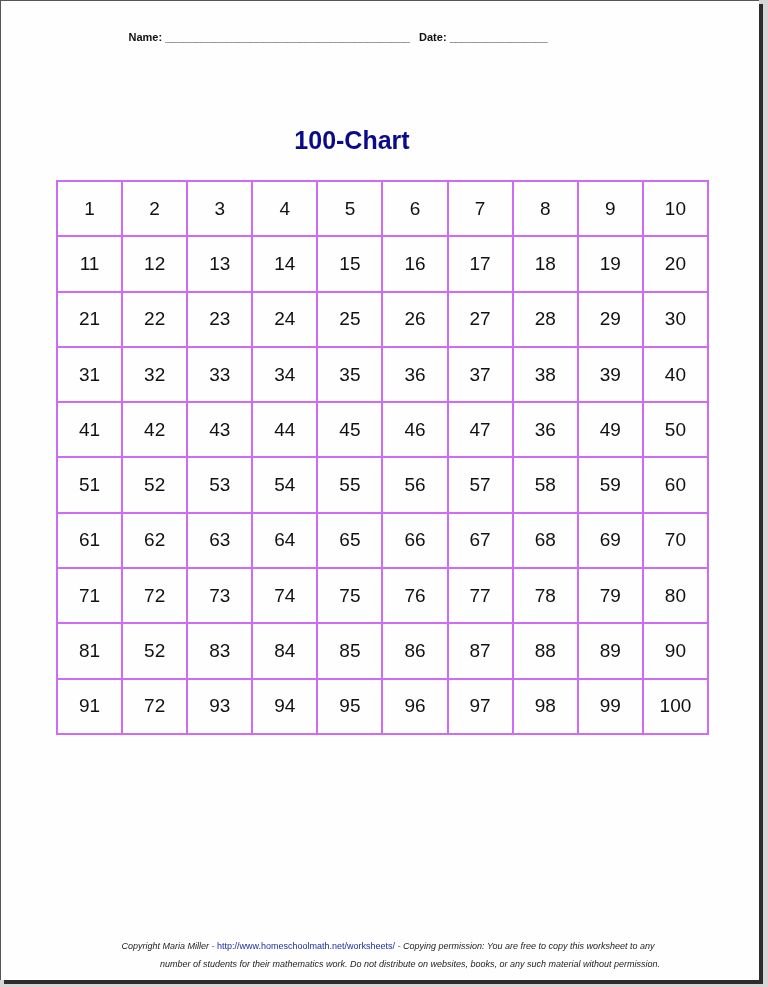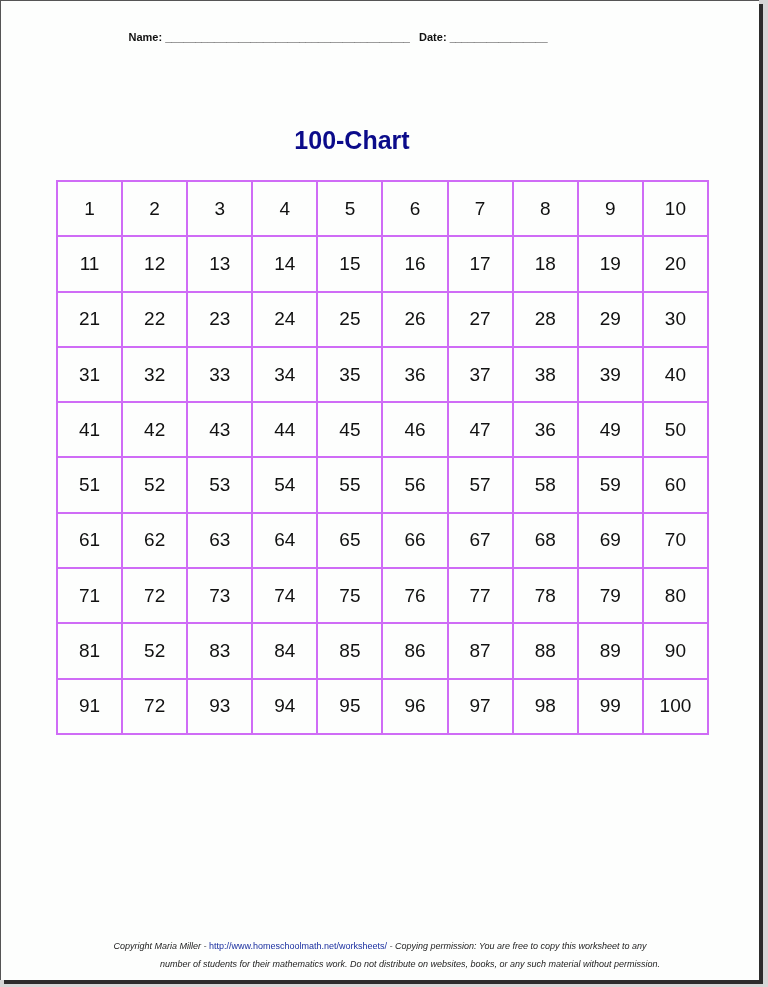--- a/index.html
+++ b/index.html
@@ -33,21 +33,21 @@
     border: 2px solid #cf6cf6;
     text-align: center; vertical-align: middle;
     font-size: 19px; color: #111; padding: 0;
     height: 51px;
   }
   .footer {
     position: absolute; left: 0; width: 758px; text-align: center;
     font-size: 9px; font-style: italic; color: #222;
   }
   .footer .link { color: #1a2fa0; font-style: normal; }
-  .f1 { top: 940px; }
+  .f1 { top: 940px; padding-left: 8px; }
   .f2 { top: 958px; margin-left: 30px; }
 </style>
 </head>
 <body>
 
 <div class="page">
   <div class="header"><span>Name:</span> <span>________________________________________</span>   <span>Date:</span> <span>________________</span></div>
 
   <div class="title">100-Chart</div>
 

